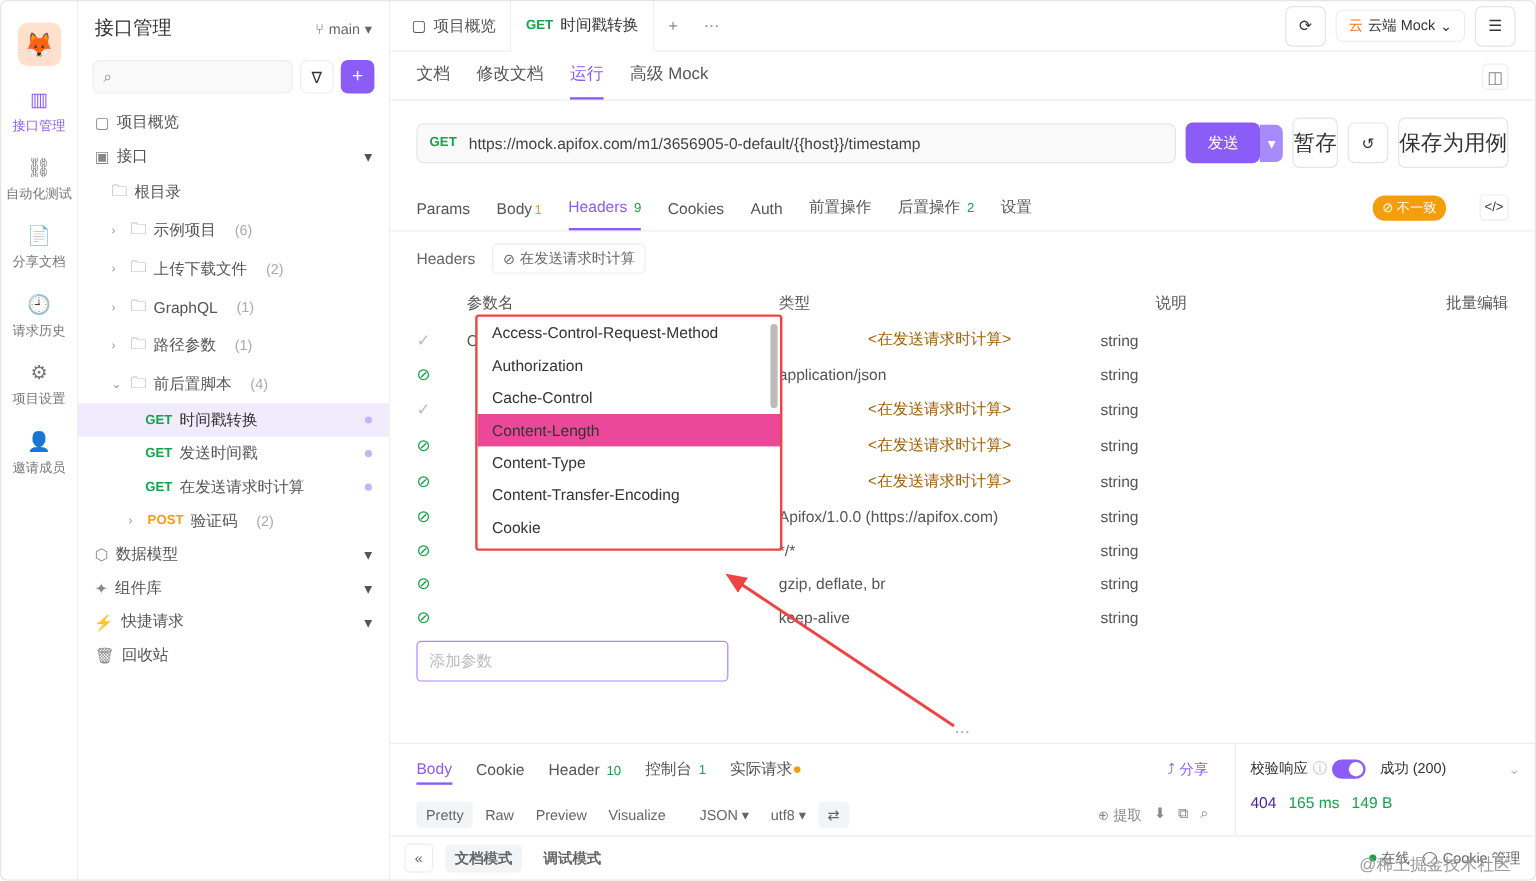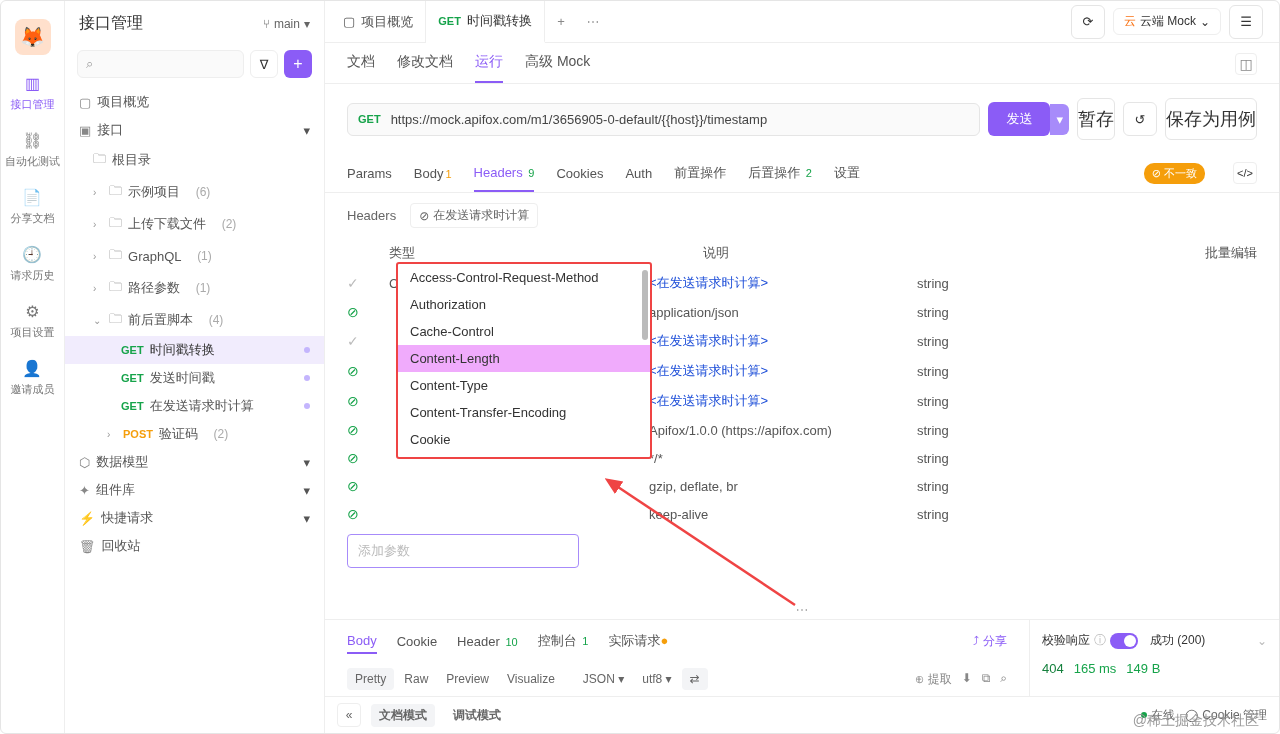--- a/index.html
+++ b/index.html
@@ -61,38 +61,38 @@
 .col-check { width: 42px; }
 .col-name { width: 260px; }
 .col-value { flex: 1; }
 .col-type { width: 100px; }
 .col-desc { width: 240px; text-align: right; }
 .batch { margin-left: auto; color: #555; cursor: pointer; }
 .hdr-row { display: flex; align-items: center; padding: 6px 22px; font-size: 13px; color: #555; position: relative; }
 .check { color: #16a34a; font-size: 14px; }
 .check-grey { color: #bbb; font-size: 14px; }
 .lock { color: #bbb; font-size: 13px; cursor: pointer; }
-.compute { color: #1d4ed8; }
-.add-row { margin: 6px 22px; border: 1px solid #a78bfa; border-radius: 4px; padding: 7px 10px; color: #bbb; font-size: 13px; width: 232px; }
+.compute { color: #a16207; text-align: center; }
+.add-row { margin: 6px 22px; border: 1px solid #a78bfa; border-radius: 4px; padding: 7px 10px; color: #bbb; font-size: 13px; width: 260px; }
 .dropdown { position: absolute; left: 396px; top: 262px; width: 256px; background: #fff; border: 2px solid #ef4444; border-radius: 3px; z-index: 20; padding: 4px 0; }
 .dd-item { padding: 6px 12px; font-size: 13px; cursor: pointer; }
-.dd-item:hover, .dd-item.hl { background: #f0abfc; }
+.dd-item:hover, .dd-item.hl { background: #ec4899; }
 .dd-scroll { position: absolute; right: 2px; top: 6px; width: 6px; height: 70px; background: #bbb; border-radius: 3px; }
 .arrow-svg { position: absolute; left: 605px; top: 475px; z-index: 21; pointer-events: none; }
 .bottom { border-top: 1px solid #eee; display: flex; flex-direction: column; }
 .resp-hdr { display: flex; padding: 8px 22px; align-items: center; gap: 20px; font-size: 13px; }
 .resp-tab { cursor: pointer; color: #555; padding: 4px 0; }
 .resp-tab.active { color: #8b5cf6; border-bottom: 2px solid #8b5cf6; }
 .dots-h { color: #999; text-align: center; padding: 2px; }
 .share { margin-left: auto; color: #8b5cf6; cursor: pointer; font-size: 12px; display: flex; gap: 4px; align-items: center; }
 .resp-right { width: 250px; border-left: 1px solid #eee; padding: 12px; font-size: 12px; }
 .toggle { width: 28px; height: 16px; background: #8b5cf6; border-radius: 8px; position: relative; display: inline-block; vertical-align: middle; }
 .toggle::after { content: ''; width: 12px; height: 12px; background: #fff; border-radius: 50%; position: absolute; right: 2px; top: 2px; }
 .status-row { display: flex; gap: 10px; margin-top: 12px; font-size: 13px; }
-.s404 { color: #15803d; text-align: center; }
+.s404 { color: #4c1d95; text-align: center; }
 .stime { color: #16a34a; }
 .resp-left { flex: 1; padding: 6px 22px; }
 .fmt-bar { display: flex; gap: 2px; align-items: center; font-size: 12px; color: #666; }
 .fmt-btn { padding: 4px 8px; border-radius: 4px; cursor: pointer; }
 .fmt-btn.active { background: #f3f4f6; }
 .fmt-icons { margin-left: auto; display: flex; gap: 10px; color: #888; }
 .footer { border-top: 1px solid #eee; padding: 6px 12px; display: flex; align-items: center; gap: 10px; font-size: 12px; color: #666; }
 .collapse { width: 24px; height: 24px; border: 1px solid #eee; border-radius: 4px; display: flex; align-items: center; justify-content: center; cursor: pointer; }
 .mode-tab { padding: 3px 8px; cursor: pointer; font-weight: bold; }
 .mode-tab.active { background: #f3f4f6; border-radius: 4px; }
@@ -287,20 +287,21 @@
     <div class="headers-toolbar">
       <span>Headers</span>
       <span class="hide-auto">
           <span>⊘</span>
           <span>在发送请求时计算</span>
         </span>
     </div>
 
     <div class="table-head">
       <div class="col-check"></div>
+      <div class="col-name">参数名</div>
       <div class="col-type">类型</div>
       <div class="col-desc">说明</div>
       <div class="batch">批量编辑</div>
     </div>
 
     <div class="hdr-row">
         <div class="col-check"><span class="check-grey">✓</span></div>
         <div class="col-name" style="display:flex;justify-content:space-between;padding-right:14px">
           <span>Cache-Control</span>
           <span class="lock">🔒</span>

